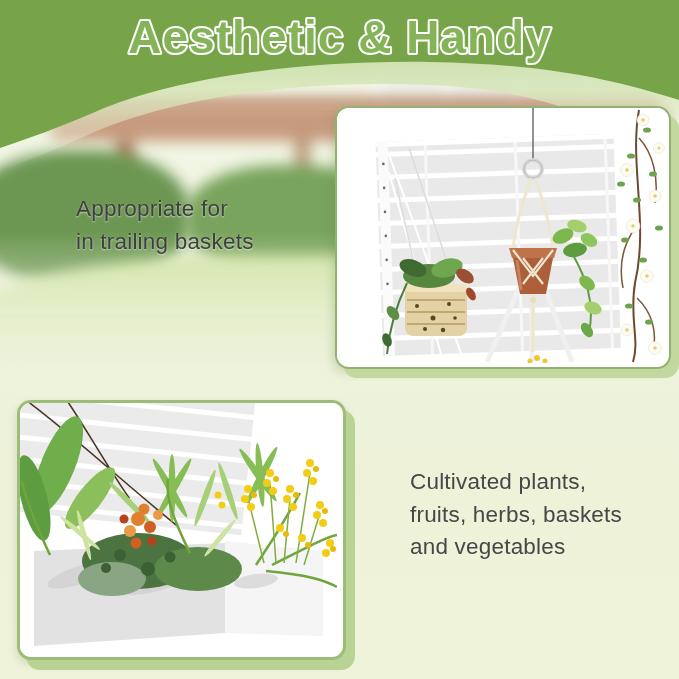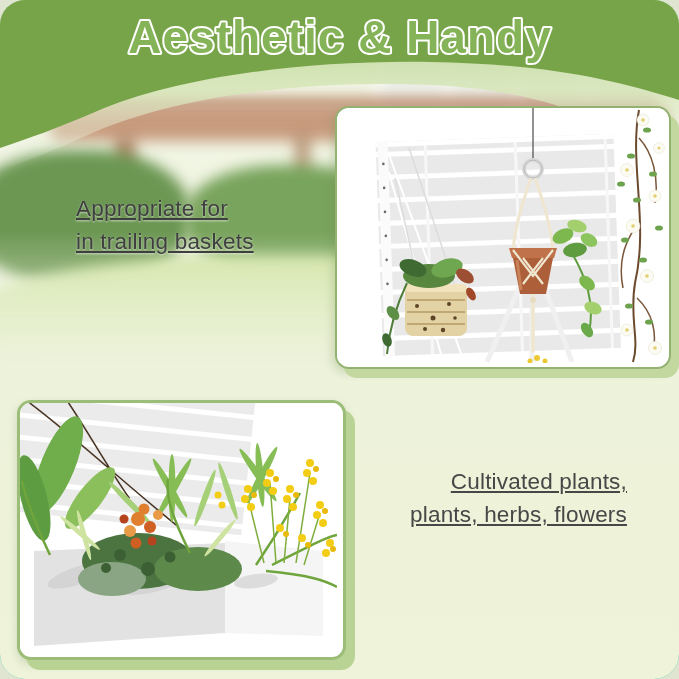--- a/index.html
+++ b/index.html
@@ -1,17 +1,17 @@
 <!DOCTYPE html>
 <html><head>
 <meta charset="utf-8">
 <style>
   html,body{margin:0;padding:0;background:#dfe5d0;}
   .stage{position:relative;width:679px;height:679px;overflow:hidden;
-         font-family:"Liberation Sans",sans-serif;background:#14b8a6;border-radius:25px;}
+         font-family:"Liberation Sans",sans-serif;background:#14b8a6;}
 
   
   .bg-base{position:absolute;inset:0;
            background:linear-gradient(180deg,#f4f7e9 0%,#eef3dd 45%,#edf2d9 70%,#eef3da 100%);}
 
   
   .garden{position:absolute;left:0;top:50px;width:679px;height:330px;
           -webkit-mask-image:linear-gradient(180deg,#000 55%,rgba(0,0,0,0) 96%);
           mask-image:linear-gradient(180deg,#000 55%,rgba(0,0,0,0) 96%);}
   .garden div{position:absolute;filter:blur(7px);}
@@ -40,23 +40,23 @@
   
   .card{position:absolute;background:#fff;border:2px solid #93b271;border-radius:14px;
         overflow:hidden;z-index:5;}
   .card-1{left:335px;top:106px;width:332px;height:259px;
           box-shadow:8px 9px 0 #c2d89f, -3px 4px 9px rgba(110,140,80,.25);}
   .card-2{left:17px;top:400px;width:323px;height:254px;border-color:#9cbd78;border-width:3px;
           box-shadow:9px 10px 0 #b9d395, 0 4px 9px rgba(110,140,80,.25);}
 
   
   .caption{position:absolute;z-index:6;color:#3f3f3f;font-size:22.5px;line-height:33px;
-           letter-spacing:.2px;text-decoration:underline;}
+           letter-spacing:.2px;}
   .caption-1{left:76px;top:192px;text-shadow:0 1px 2px rgba(255,255,255,.6);}
-  .caption-2{left:410px;top:466px;color:#474747;line-height:32.5px;text-align:right;}
+  .caption-2{left:410px;top:466px;color:#474747;line-height:32.5px;}
 </style>
 </head>
 <body>
 
 <div class="stage">
 
   <div class="bg-base"></div>
 
   <div class="garden">
     <div class="g-window"></div>
@@ -339,16 +339,17 @@
     </svg>
   </div>
 
   <div class="caption caption-1">
     <div>Appropriate for</div>
     <div>in trailing baskets</div>
   </div>
 
   <div class="caption caption-2">
     <div>Cultivated plants,</div>
-    <div>plants, herbs, flowers</div>
+    <div>fruits, herbs, baskets</div>
+    <div>and vegetables</div>
   </div>
 
 </div>
 
 </body></html>

